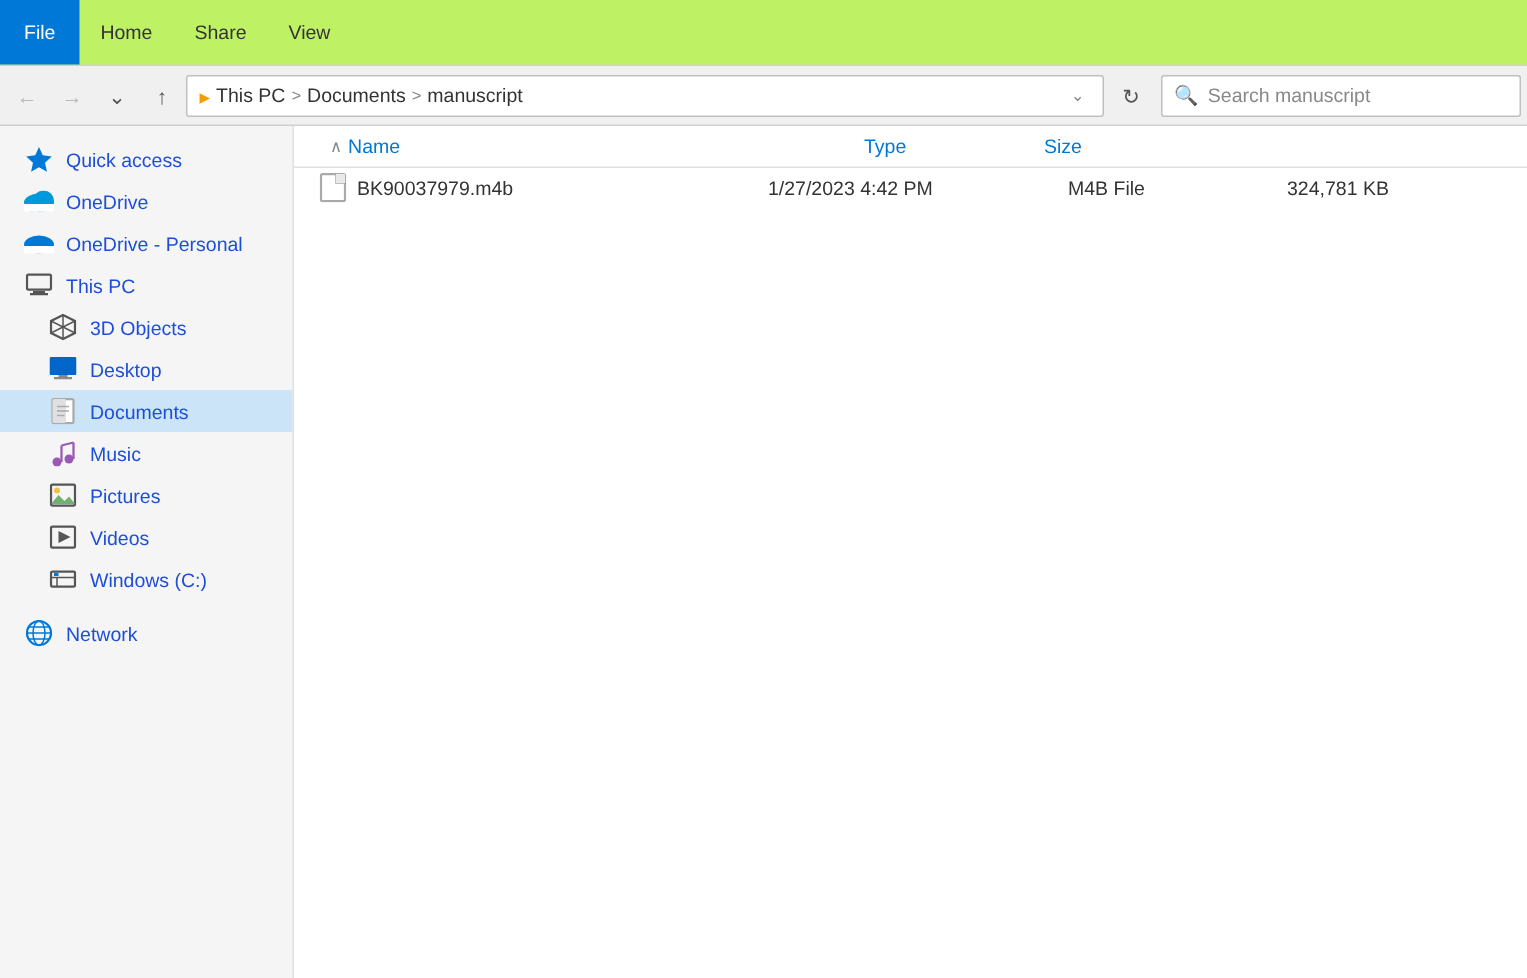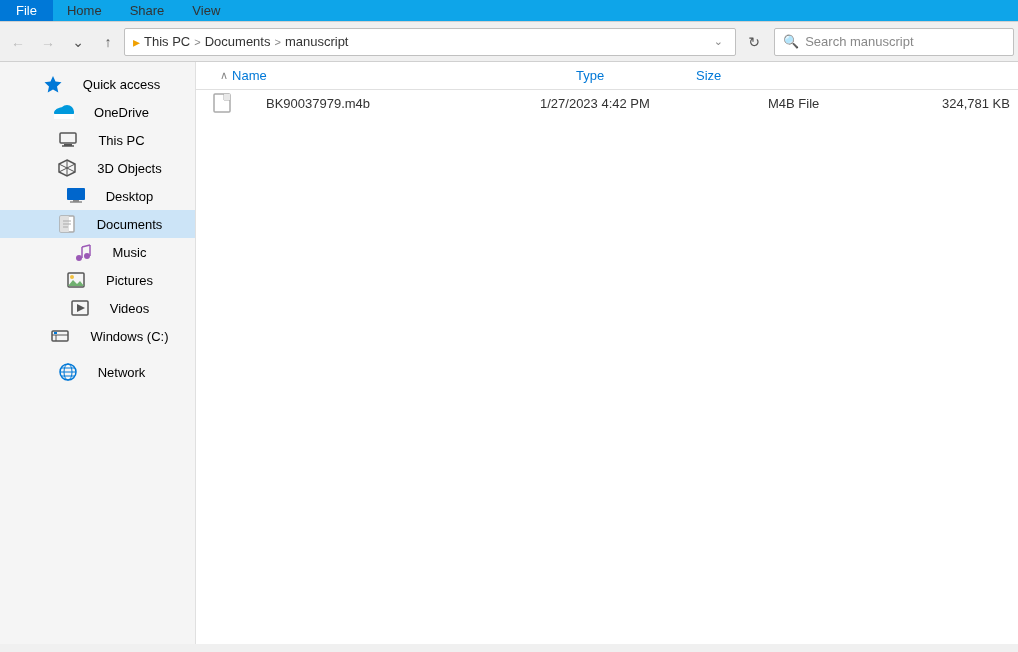--- a/index.html
+++ b/index.html
@@ -10,23 +10,23 @@
       width: 1018px;
       height: 652px;
       overflow: hidden;
       user-select: none;
     }
 
     
     .menu-bar {
       display: flex;
       align-items: stretch;
-      background: #0ea5e9;
+      background: #bef264;
       border-bottom: 1px solid #d0d0d0;
-      height: 22px;
+      height: 44px;
     }
     .menu-file {
       background: #0078d7;
       color: white;
       padding: 0 16px;
       display: flex;
       align-items: center;
       font-size: 13px;
       cursor: pointer;
     }
@@ -134,26 +134,25 @@
       background: #f5f5f5;
       border-right: 1px solid #e0e0e0;
       overflow-y: auto;
       padding: 8px 0;
       flex-shrink: 0;
     }
     .sidebar-item {
       display: flex;
       align-items: center;
       padding: 4px 8px 4px 16px;
-      gap: 20px;
-      cursor: pointer;
-      font-size: 13px;
-      color: #000000;
+      gap: 8px;
+      cursor: pointer;
+      font-size: 13px;
+      color: #1d4ed8;
       border-radius: 0;
-      justify-content: center;
     }
     .sidebar-item.selected { background: #cce4f7; }
     .sidebar-icon {
       width: 20px;
       height: 20px;
       display: flex;
       align-items: center;
       justify-content: center;
       flex-shrink: 0;
       font-size: 16px;
@@ -211,21 +210,20 @@
       height: 20px;
       display: flex;
       align-items: center;
       justify-content: center;
       margin-right: 6px;
       flex-shrink: 0;
     }
     .file-cell {
       font-size: 13px;
       color: #333;
-      margin-left: 28px;
     }
     .file-name-cell { flex: 0 0 300px; display: flex; align-items: center; }
     .file-date-cell { flex: 0 0 200px; }
     .file-type-cell { flex: 0 0 120px; }
     .file-size-cell { flex: 0 0 120px; text-align: center; }
 
     
     ::-webkit-scrollbar { width: 6px; }
     ::-webkit-scrollbar-track { background: #f5f5f5; }
     ::-webkit-scrollbar-thumb { background: #c0c0c0; border-radius: 3px; }
@@ -283,20 +281,29 @@
             <ellipse cx="5" cy="9" rx="5" ry="5" fill="#0078d7"></ellipse>
             <ellipse cx="13" cy="7" rx="7" ry="7" fill="#0099dc"></ellipse>
             <rect x="0" y="8" width="20" height="6" fill="white"></rect>
             <ellipse cx="10" cy="8" rx="10" ry="6" fill="#0099dc"></ellipse>
             <rect x="0" y="9" width="20" height="5" fill="white"></rect>
           </svg>
       </div>
       <span>OneDrive</span>
     </div>
 
+    <div class="sidebar-item">
+      <div class="sidebar-icon icon-onedrive">
+        <svg width="20" height="14" viewBox="0 0 20 14">
+            <ellipse cx="10" cy="8" rx="10" ry="6" fill="#0078d7"></ellipse>
+            <rect x="0" y="9" width="20" height="5" fill="white"></rect>
+          </svg>
+      </div>
+      <span>OneDrive - Personal</span>
+    </div>
 
     <div class="sidebar-item">
       <div class="sidebar-icon">
         <svg width="18" height="16" viewBox="0 0 18 16">
           <rect x="1" y="1" width="16" height="10" rx="1" fill="none" stroke="#555" stroke-width="1.5"></rect>
           <rect x="5" y="12" width="8" height="2" fill="#555"></rect>
           <line x1="3" y1="14" x2="15" y2="14" stroke="#555" stroke-width="1.5"></line>
         </svg>
       </div>
       <span>This PC</span>

